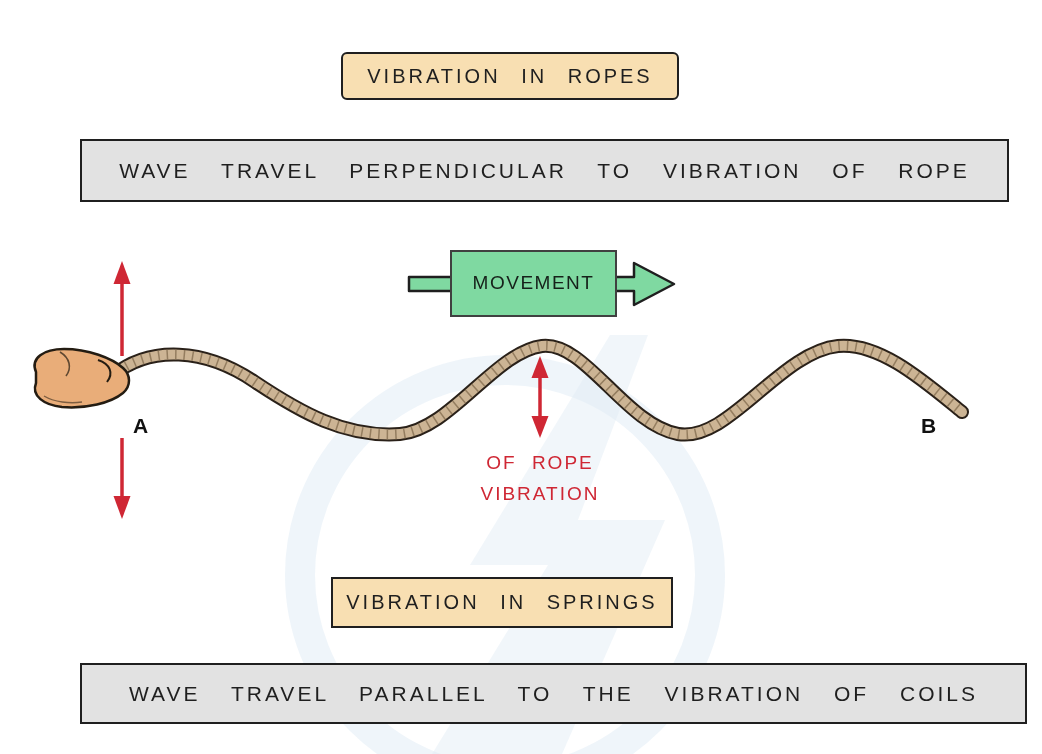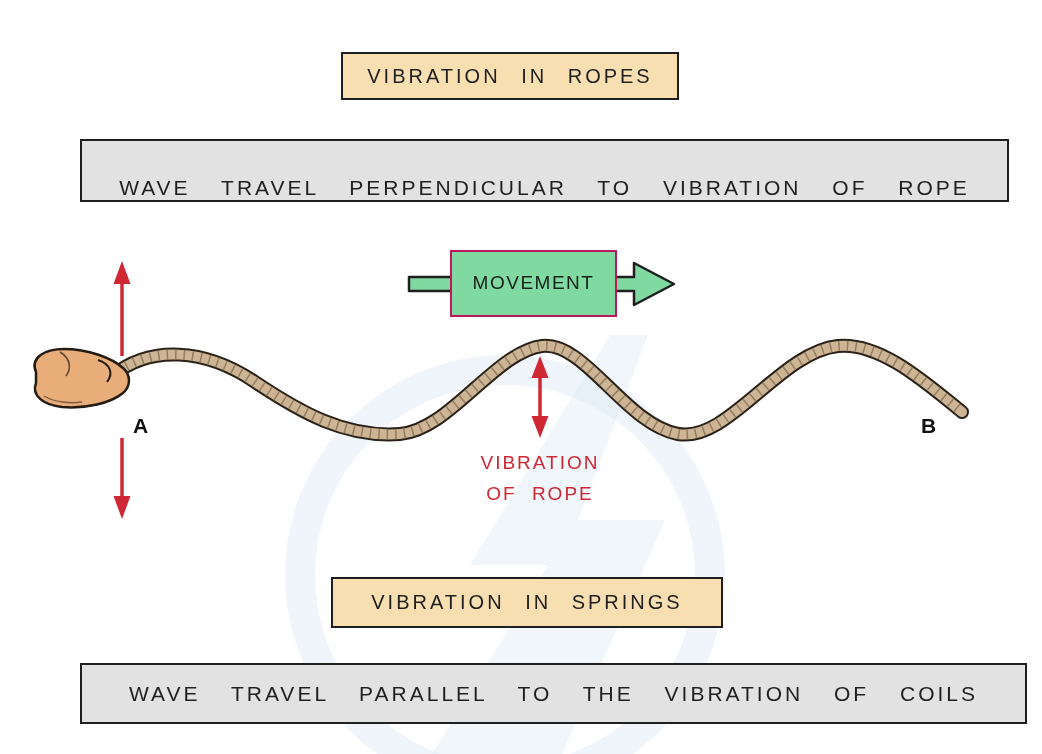--- a/index.html
+++ b/index.html
@@ -32,31 +32,31 @@
     font-size: 20px;
     letter-spacing: 3px;
     word-spacing: 12px;
   }
   .wide-box {
     background: #e2e2e2;
     font-size: 21px;
     letter-spacing: 3px;
     word-spacing: 22px;
   }
-  #ropes-title   { left: 341px; top: 52px;  width: 338px; height: 48px; }
-  #ropes-sub     { left: 80px;  top: 139px; width: 929px; height: 63px; align-items: flex-end; }
-  #springs-title { left: 331px; top: 577px; width: 392px; height: 51px; }
+  #ropes-title   { left: 341px; top: 52px;  width: 338px; height: 48px; border-radius: 6px; }
+  #ropes-sub     { left: 80px;  top: 139px; width: 929px; height: 63px; }
+  #springs-title { left: 331px; top: 577px; width: 342px; height: 51px; }
   #springs-sub   { left: 80px;  top: 663px; width: 947px; height: 61px; }
 
   .energy-box {
     position: absolute;
     left: 450px; top: 250px;
     width: 167px; height: 67px;
     background: #7fd9a1;
-    border: 2px solid #be185d;
+    border: 2px solid #404040;
     display: flex;
     flex-direction: column;
     align-items: center;
     justify-content: center;
     font-size: 19px;
     letter-spacing: 1.5px;
     word-spacing: 6px;
     line-height: 1.5;
     color: #16211a;
   }
@@ -135,22 +135,22 @@
   </div>
 
   <div class="energy-box">
     <span>MOVEMENT</span>
   </div>
 
   <div id="label-a" class="point-label">A</div>
   <div id="label-b" class="point-label">B</div>
 
   <div class="vibration-label">
+    <span>OF ROPE</span>
     <span>VIBRATION</span>
-    <span>OF ROPE</span>
   </div>
 
   <div id="springs-title" class="box title-box">
     <span>VIBRATION IN SPRINGS</span>
   </div>
 
   <div id="springs-sub" class="box wide-box">
     <span>WAVE TRAVEL PARALLEL TO THE VIBRATION OF COILS</span>
   </div>
 

